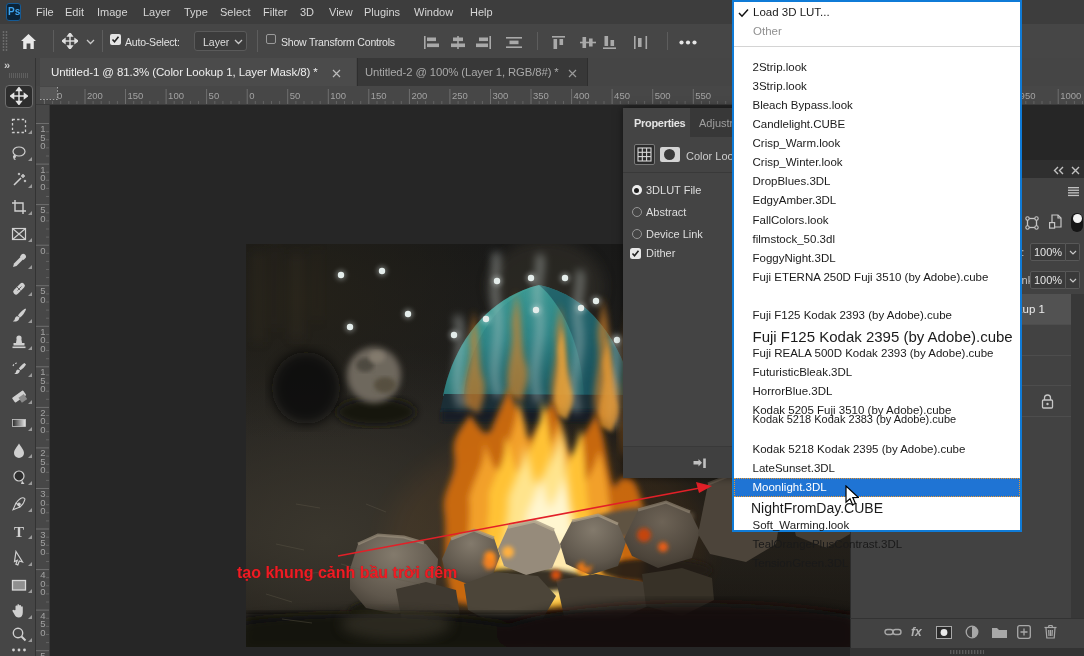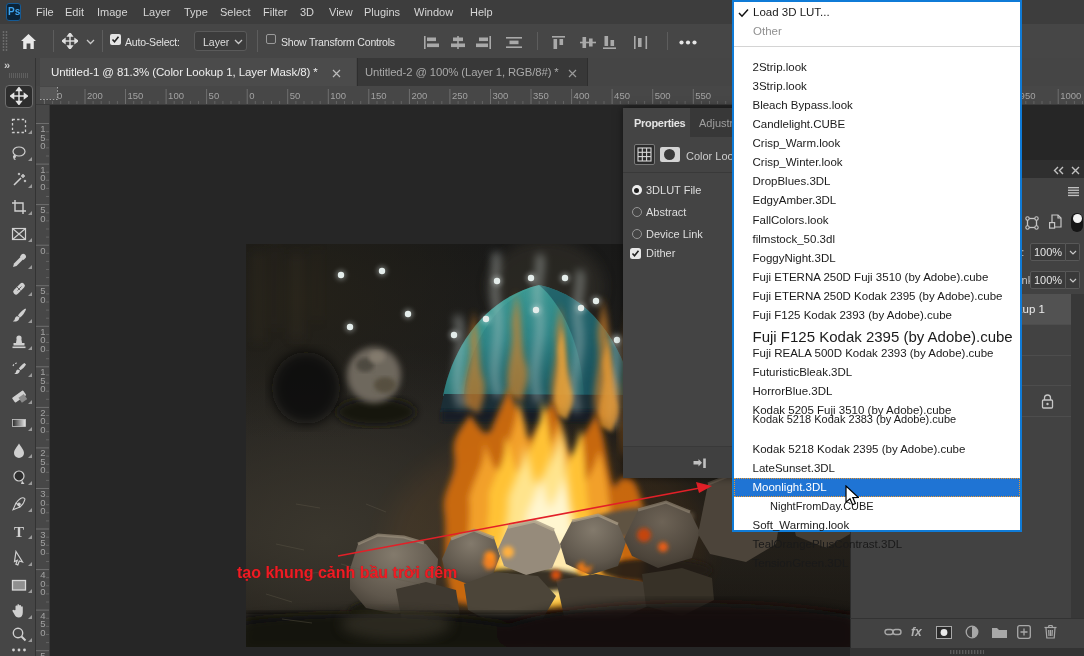--- a/index.html
+++ b/index.html
@@ -979,31 +979,30 @@
     <div class="txt" style="left:18.5px;top:97.0px;font-size:11.5px;color:#1a1a1a;">Bleach Bypass.look</div>
     <div class="txt" style="left:18.5px;top:116.1px;font-size:11.5px;color:#1a1a1a;">Candlelight.CUBE</div>
     <div class="txt" style="left:18.5px;top:135.2px;font-size:11.5px;color:#1a1a1a;">Crisp_Warm.look</div>
     <div class="txt" style="left:18.5px;top:154.2px;font-size:11.5px;color:#1a1a1a;">Crisp_Winter.look</div>
     <div class="txt" style="left:18.5px;top:173.3px;font-size:11.5px;color:#1a1a1a;">DropBlues.3DL</div>
     <div class="txt" style="left:18.5px;top:192.4px;font-size:11.5px;color:#1a1a1a;">EdgyAmber.3DL</div>
     <div class="txt" style="left:18.5px;top:211.5px;font-size:11.5px;color:#1a1a1a;">FallColors.look</div>
     <div class="txt" style="left:18.5px;top:230.6px;font-size:11.5px;color:#1a1a1a;">filmstock_50.3dl</div>
     <div class="txt" style="left:18.5px;top:249.7px;font-size:11.5px;color:#1a1a1a;">FoggyNight.3DL</div>
     <div class="txt" style="left:18.5px;top:268.8px;font-size:11.5px;color:#1a1a1a;">Fuji ETERNA 250D Fuji 3510 (by Adobe).cube</div>
-    <div class="txt" style="left:18.5px;top:287.9px;font-size:11.5px;color:#1a1a1a;">Fuji ETERNA 250D Kodak 2395 (by Adobe).cube</div>
     <div class="txt" style="left:18.5px;top:307.0px;font-size:11.5px;color:#1a1a1a;">Fuji F125 Kodak 2393 (by Adobe).cube</div>
     <div class="txt" style="left:18.5px;top:326.1px;font-size:15px;color:#1a1a1a;">Fuji F125 Kodak 2395 (by Adobe).cube</div>
     <div class="txt" style="left:18.5px;top:345.2px;font-size:11.5px;color:#1a1a1a;">Fuji REALA 500D Kodak 2393 (by Adobe).cube</div>
     <div class="txt" style="left:18.5px;top:364.2px;font-size:11.5px;color:#1a1a1a;">FuturisticBleak.3DL</div>
     <div class="txt" style="left:18.5px;top:383.3px;font-size:11.5px;color:#1a1a1a;">HorrorBlue.3DL</div>
     <div class="txt" style="left:18.5px;top:402.4px;font-size:11.5px;color:#1a1a1a;">Kodak 5205 Fuji 3510 (by Adobe).cube</div>
     <div class="txt" style="left:18.5px;top:411px;font-size:11px;color:#1a1a1a;">Kodak 5218 Kodak 2383 (by Adobe).cube</div>
     <div class="txt" style="left:18.5px;top:440.6px;font-size:11.5px;color:#1a1a1a;">Kodak 5218 Kodak 2395 (by Adobe).cube</div>
     <div class="txt" style="left:18.5px;top:459.7px;font-size:11.5px;color:#1a1a1a;">LateSunset.3DL</div>
     <div class="abs" style="left:0px;top:476.1px;width:286px;height:18.5px;background:#1f74d4;outline:1px dotted #e8962e;outline-offset:-1px;"></div>
     <div class="txt" style="left:18.5px;top:478.8px;font-size:11.5px;color:#ffffff;">Moonlight.3DL</div>
-    <div class="txt" style="left:36px;top:497.9px;font-size:11px;color:#1a1a1a;">NightFromDay.CUBE</div>
+    <div class="txt" style="left:17px;top:497.9px;font-size:14px;color:#1a1a1a;">NightFromDay.CUBE</div>
     <div class="txt" style="left:18.5px;top:517.0px;font-size:11.5px;color:#1a1a1a;">Soft_Warming.look</div>
     <div class="txt" style="left:18.5px;top:536.1px;font-size:11.5px;color:#1a1a1a;">TealOrangePlusContrast.3DL</div>
     <div class="txt" style="left:18.5px;top:555.1px;font-size:11.5px;color:#1a1a1a;">TensionGreen.3DL</div>
   </div>
 <svg class="abs" style="left:845px;top:485px;" width="14" height="22" viewBox="0 0 14 22">
     <path d="M1 1 L1 17.2 L5 13.7 L7.6 19.8 L10.4 18.5 L7.8 12.6 L13.2 12.4 Z" fill="#ffffff" stroke="#000" stroke-width="1.2"></path>
   </svg>
 </body></html>

